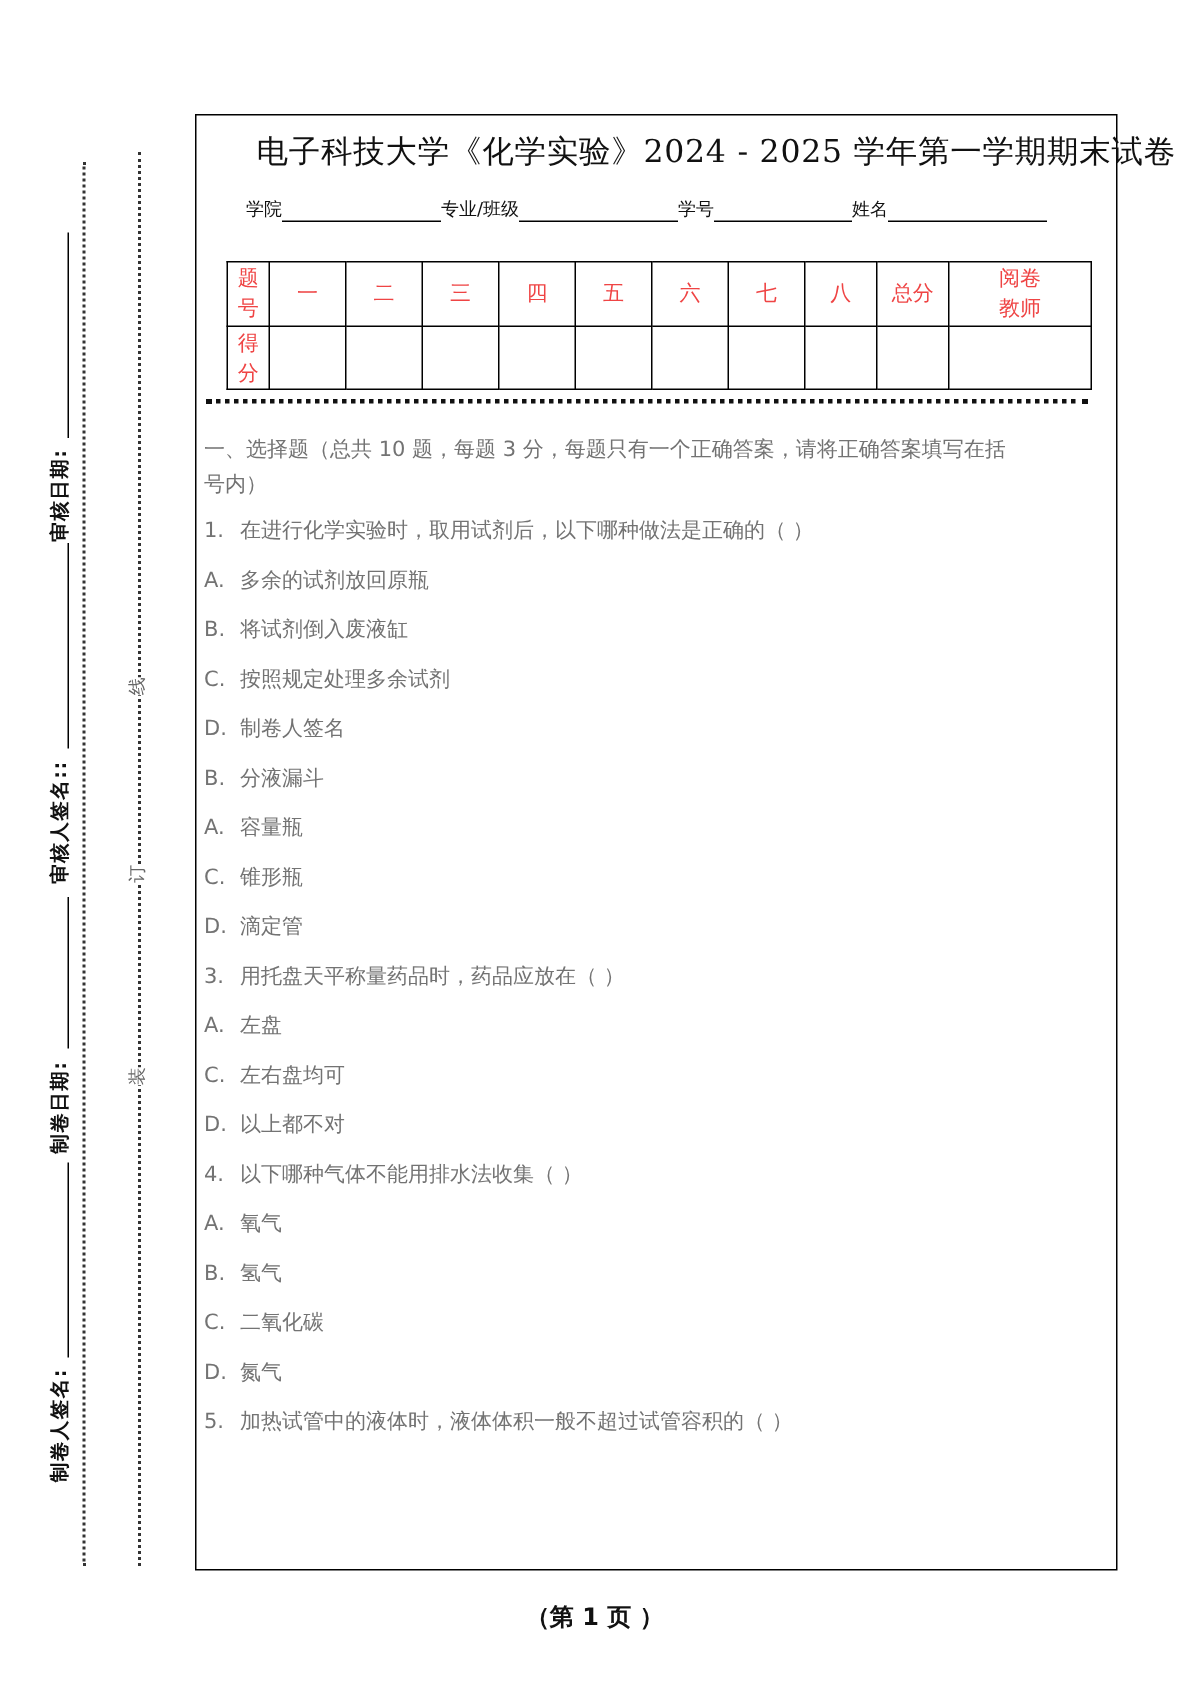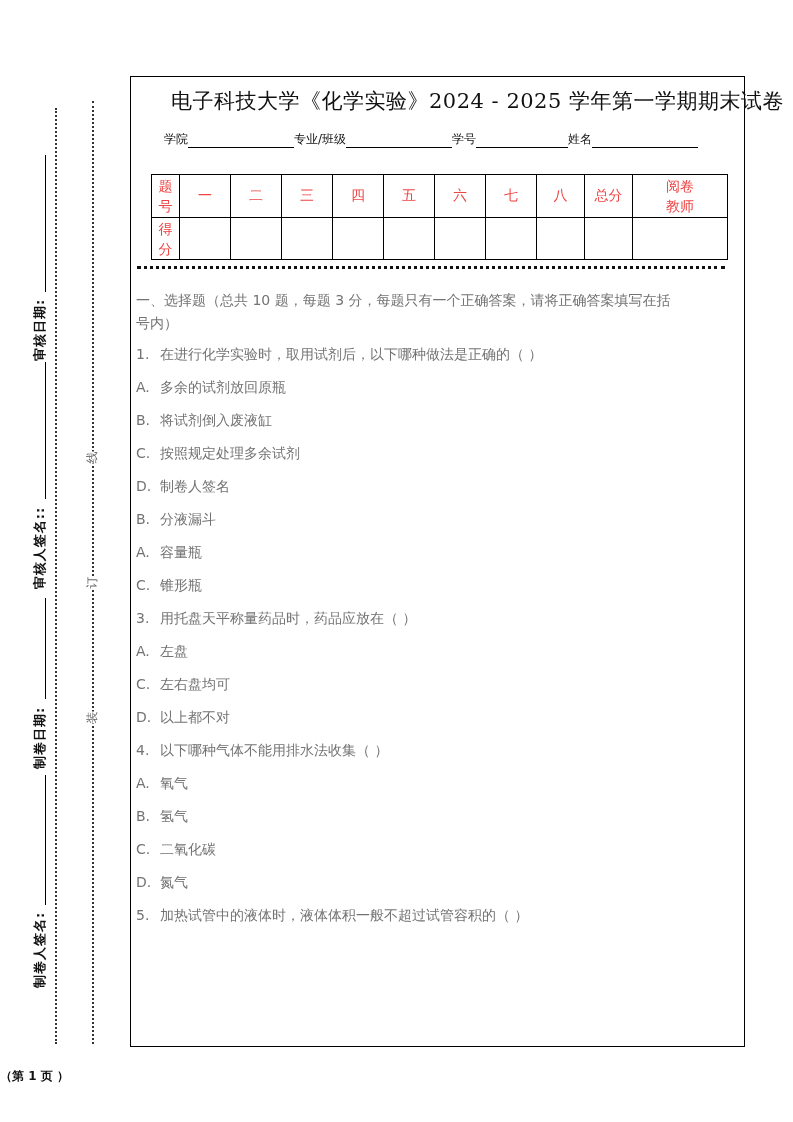--- a/index.html
+++ b/index.html
@@ -53,22 +53,22 @@
     position: absolute; left: 6px; top: 189px; width: 588px; border-top: 3px dotted #111;
   }
   .content {
     position: absolute; left: 5px; top: 212px; width: 595px;
     font-size: 14px; font-family: "DejaVu Sans", sans-serif; color: #737373;
   }
   .section-head { line-height: 23px; margin-bottom: 8px; }
   .line { height: 33px; line-height: 22px; white-space: nowrap; }
   .line .num { display: inline-block; width: 24px; }
   .footer {
-    position: absolute; left: 0; right: 0; top: 1068px; 
-    font-size: 12px; font-weight: bold; font-family: "DejaVu Sans", sans-serif;
+    position: absolute; left: 0; right: 0; top: 1068px; text-align: center;
+    font-size: 16px; font-weight: bold; font-family: "DejaVu Sans", sans-serif;
   }
 </style>
 </head>
 <body>
 
 <div>
   <div class="dot-line" style="left:55px; top:108px; height:936px;"></div>
   <div class="dot-line" style="left:92px; top:101px; height:943px;"></div>
 
   <div class="sign-line" style="left:45px; top:155px; height:137px;"></div>
@@ -147,20 +147,21 @@
 
     <div class="line"><span class="num">1.</span><span>在进行化学实验时，取用试剂后，以下哪种做法是正确的（   ）</span></div>
     <div class="line"><span class="num">A.</span><span>多余的试剂放回原瓶</span></div>
     <div class="line"><span class="num">B.</span><span>将试剂倒入废液缸</span></div>
     <div class="line"><span class="num">C.</span><span>按照规定处理多余试剂</span></div>
     <div class="line"><span class="num">D.</span><span>制卷人签名</span></div>
 
     <div class="line"><span class="num">B.</span><span>分液漏斗</span></div>
     <div class="line"><span class="num">A.</span><span>容量瓶</span></div>
     <div class="line"><span class="num">C.</span><span>锥形瓶</span></div>
+    <div class="line"><span class="num">D.</span><span>滴定管</span></div>
 
     <div class="line"><span class="num">3.</span><span>用托盘天平称量药品时，药品应放在（   ）</span></div>
     <div class="line"><span class="num">A.</span><span>左盘</span></div>
     <div class="line"><span class="num">C.</span><span>左右盘均可</span></div>
     <div class="line"><span class="num">D.</span><span>以上都不对</span></div>
 
     <div class="line"><span class="num">4.</span><span>以下哪种气体不能用排水法收集（   ）</span></div>
     <div class="line"><span class="num">A.</span><span>氧气</span></div>
     <div class="line"><span class="num">B.</span><span>氢气</span></div>
     <div class="line"><span class="num">C.</span><span>二氧化碳</span></div>

